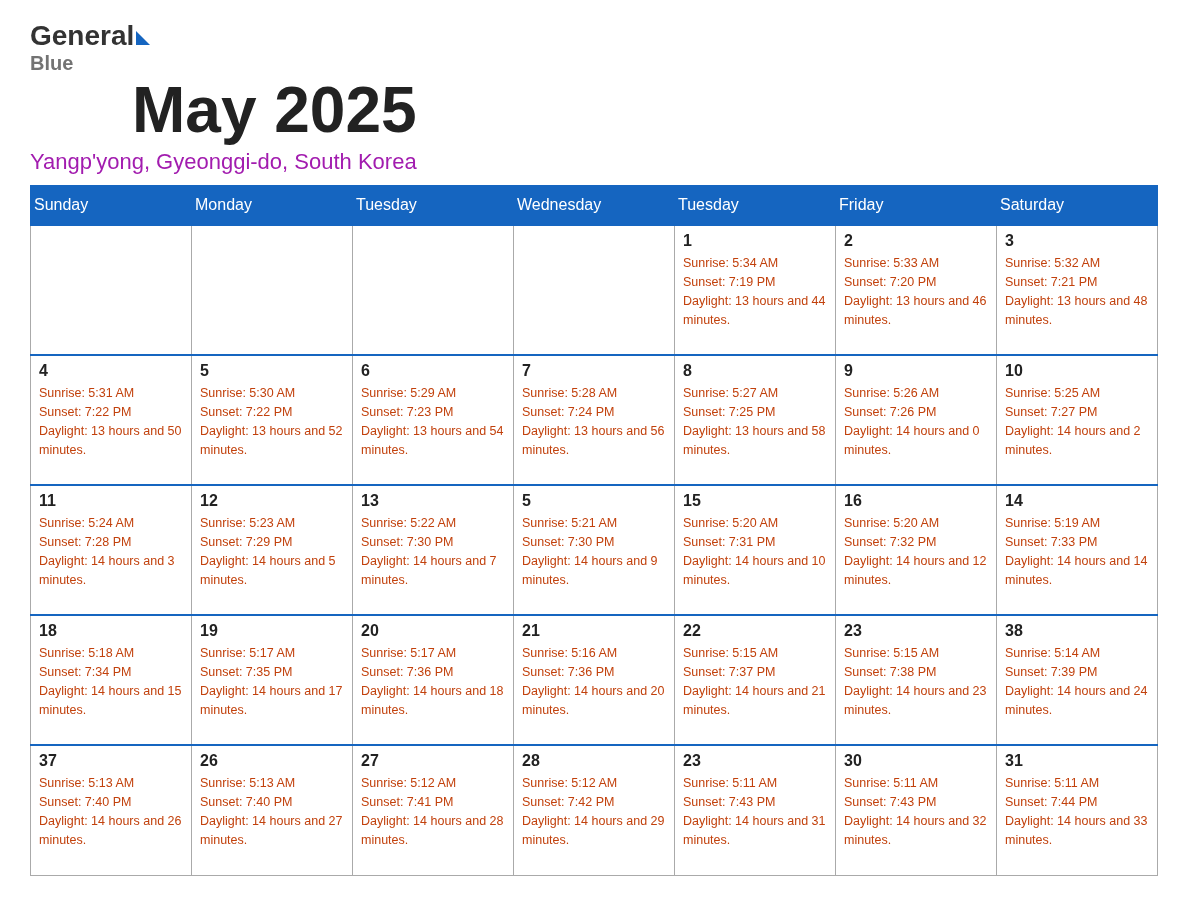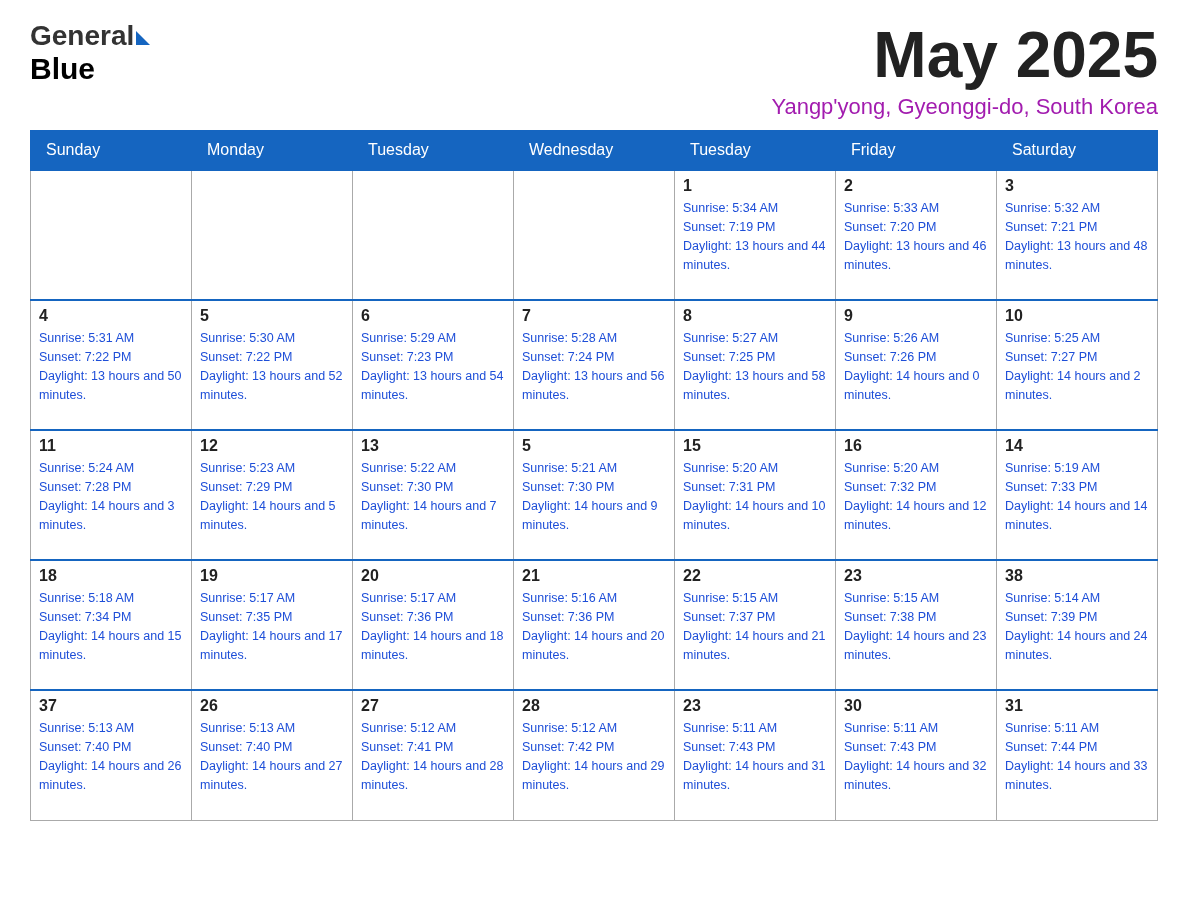--- a/index.html
+++ b/index.html
@@ -8,30 +8,31 @@
       background: #fff;
       padding: 20px 30px;
       width: 1188px;
       min-height: 918px;
     }
     .header {
       display: flex;
       justify-content: space-between;
       align-items: flex-start;
       margin-bottom: 10px;
+      flex-direction: column;
     }
     .logo-text-general {
       font-size: 28px;
       font-weight: bold;
       color: #333;
     }
     .logo-text-blue {
-      font-size: 30px;
-      font-weight: bold;
-      color: #000000;
+      font-size: 20px;
+      font-weight: bold;
+      color: #737373;
     }
     .logo-triangle {
       width: 0;
       height: 0;
       border-left: 14px solid #1565c0;
       border-top: 14px solid transparent;
       border-bottom: 0px solid transparent;
       margin-left: 2px;
       margin-top: 4px;
     }
@@ -59,21 +60,21 @@
       margin-top: 4px;
     }
     .calendar {
       width: 100%;
       border-collapse: collapse;
       margin-top: 8px;
     }
     .calendar th {
       background-color: #1565c0;
       color: #fff;
-      padding: 10px 15px;
+      padding: 10px 3px;
       font-size: 16px;
       font-weight: normal;
       text-align: left;
       border: 1px solid #1565c0;
     }
     .calendar td {
       border: 1px solid #aaa;
       vertical-align: top;
       padding: 6px 8px;
       width: 14.28%;
@@ -81,21 +82,21 @@
       height: 130px;
     }
     .day-number {
       font-size: 16px;
       font-weight: bold;
       color: #222;
       margin-bottom: 4px;
     }
     .day-info {
       font-size: 12.5px;
-      color: #1d4ed8;
+      color: #c2410c;
       line-height: 1.5;
     }
     .empty-cell {
       background: #fff;
     }
     .calendar tbody tr td {
       border-top: 2px solid #1565c0;
     }
     .calendar tbody tr td + td {
       border-top: 2px solid #1565c0;

